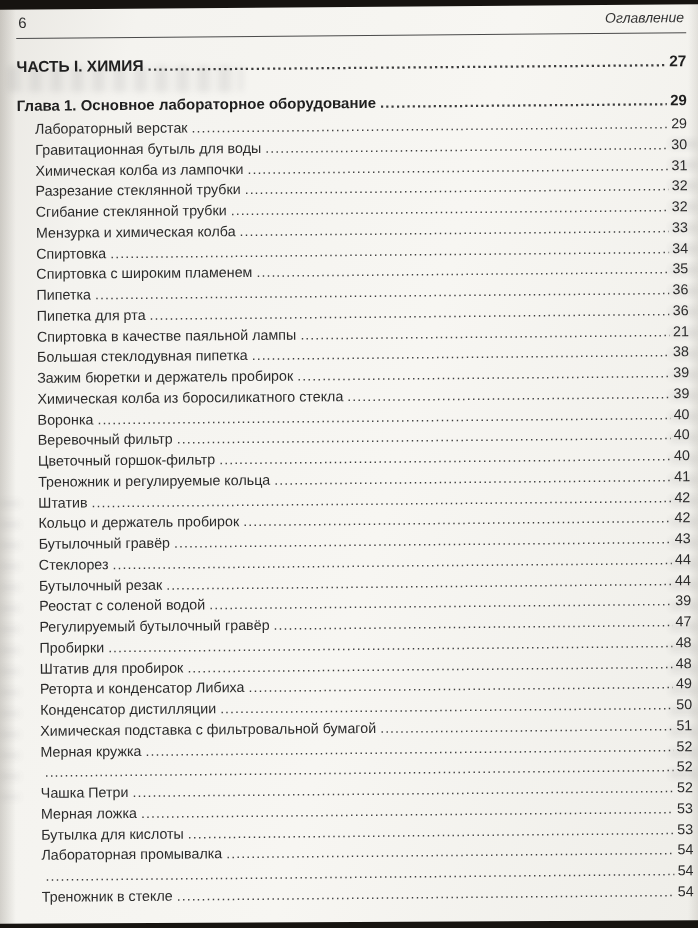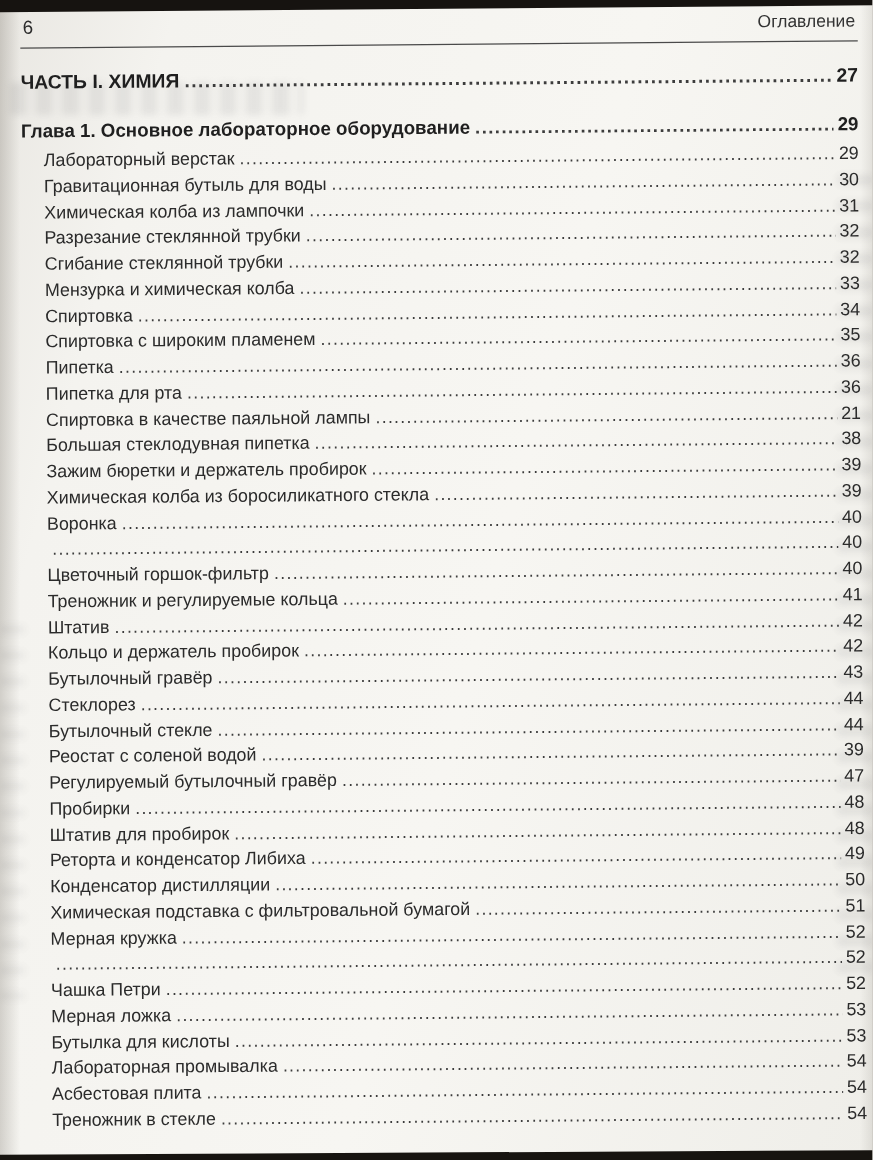--- a/index.html
+++ b/index.html
@@ -50,21 +50,21 @@
   
   .content {
     position: absolute; top: 12px; left: 16px; right: 12px;
     transform: rotate(-0.5deg); transform-origin: top left;
   }
   .header-row {
     display: flex; justify-content: space-between; align-items: baseline;
     padding: 2px 2px 7px 2px; border-bottom: 1.4px solid #4a4a4a;
   }
   .folio { font-size: 15px; color: #2c2c2c; }
-  .running-title { font-size: 14px; color: #333; }
+  .running-title { font-style: italic; font-size: 14px; color: #333; }
 
   .row { display: flex; align-items: baseline; }
   .title { white-space: nowrap; }
   .dots {
     flex: 1 1 auto; overflow: hidden; white-space: nowrap;
     margin: 0 3px 0 4px; color: #3c3c3c; letter-spacing: 1.1px;
   }
   .dots::after {
     content: "......................................................................................................................................................................................................";
   }
@@ -198,20 +198,21 @@
           <span class="page-num">39</span>
         </div>
 
         <div class="row entry-row">
           <span class="title">Воронка</span>
           <span class="dots"></span>
           <span class="page-num">40</span>
         </div>
 
         <div class="row entry-row">
+          <span class="title">Веревочный фильтр</span>
           <span class="dots"></span>
           <span class="page-num">40</span>
         </div>
 
         <div class="row entry-row">
           <span class="title">Цветочный горшок-фильтр</span>
           <span class="dots"></span>
           <span class="page-num">40</span>
         </div>
 
@@ -239,21 +240,21 @@
           <span class="page-num">43</span>
         </div>
 
         <div class="row entry-row">
           <span class="title">Стеклорез</span>
           <span class="dots"></span>
           <span class="page-num">44</span>
         </div>
 
         <div class="row entry-row">
-          <span class="title">Бутылочный стекле</span>
+          <span class="title">Бутылочный резак</span>
           <span class="dots"></span>
           <span class="page-num">44</span>
         </div>
 
         <div class="row entry-row">
           <span class="title">Реостат с соленой водой</span>
           <span class="dots"></span>
           <span class="page-num">39</span>
         </div>
 
@@ -322,21 +323,20 @@
           <span class="page-num">53</span>
         </div>
 
         <div class="row entry-row">
           <span class="title">Лабораторная промывалка</span>
           <span class="dots"></span>
           <span class="page-num">54</span>
         </div>
 
         <div class="row entry-row">
-          <span class="title">Асбестовая плита</span>
           <span class="dots"></span>
           <span class="page-num">54</span>
         </div>
 
         <div class="row entry-row">
           <span class="title">Треножник в стекле</span>
           <span class="dots"></span>
           <span class="page-num">54</span>
         </div>
 

